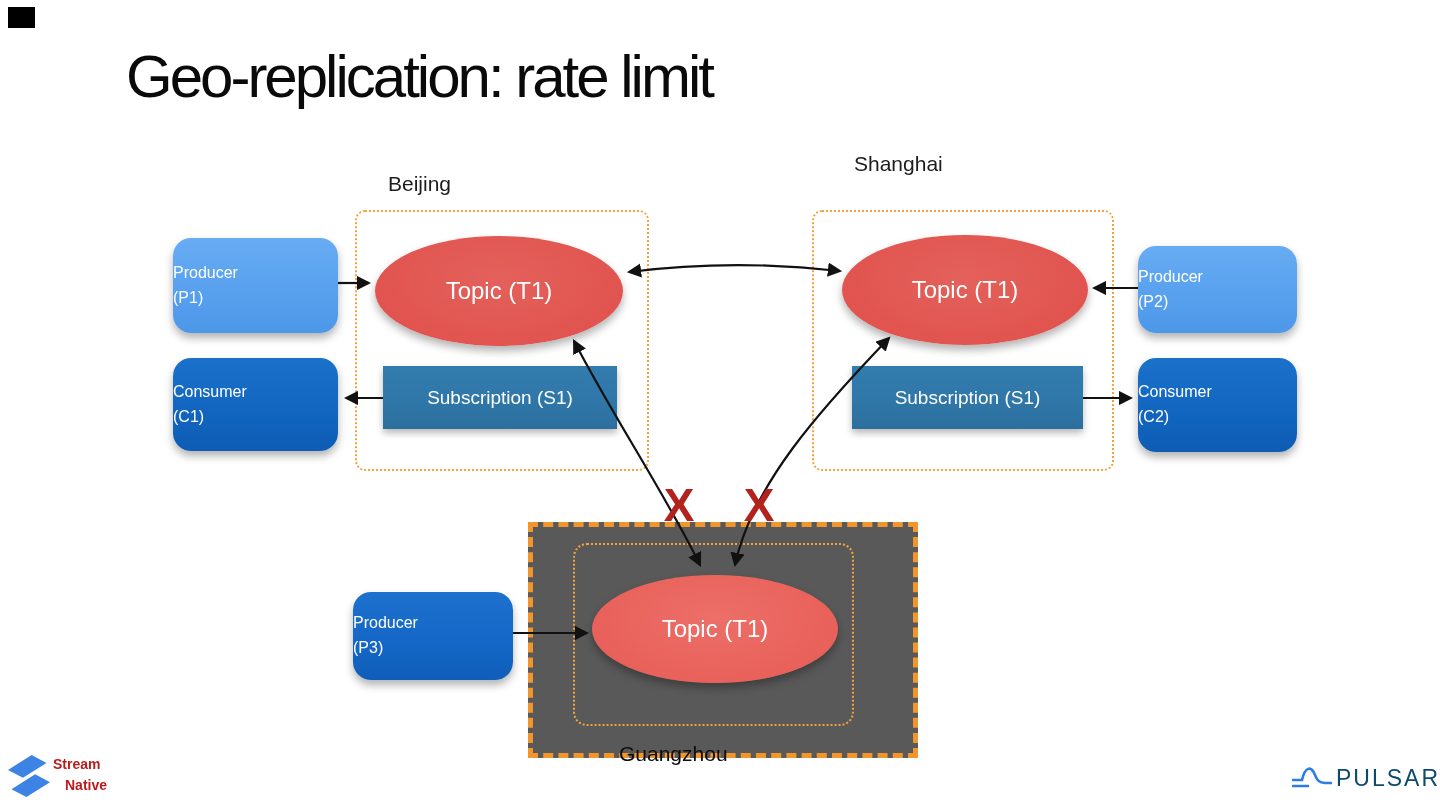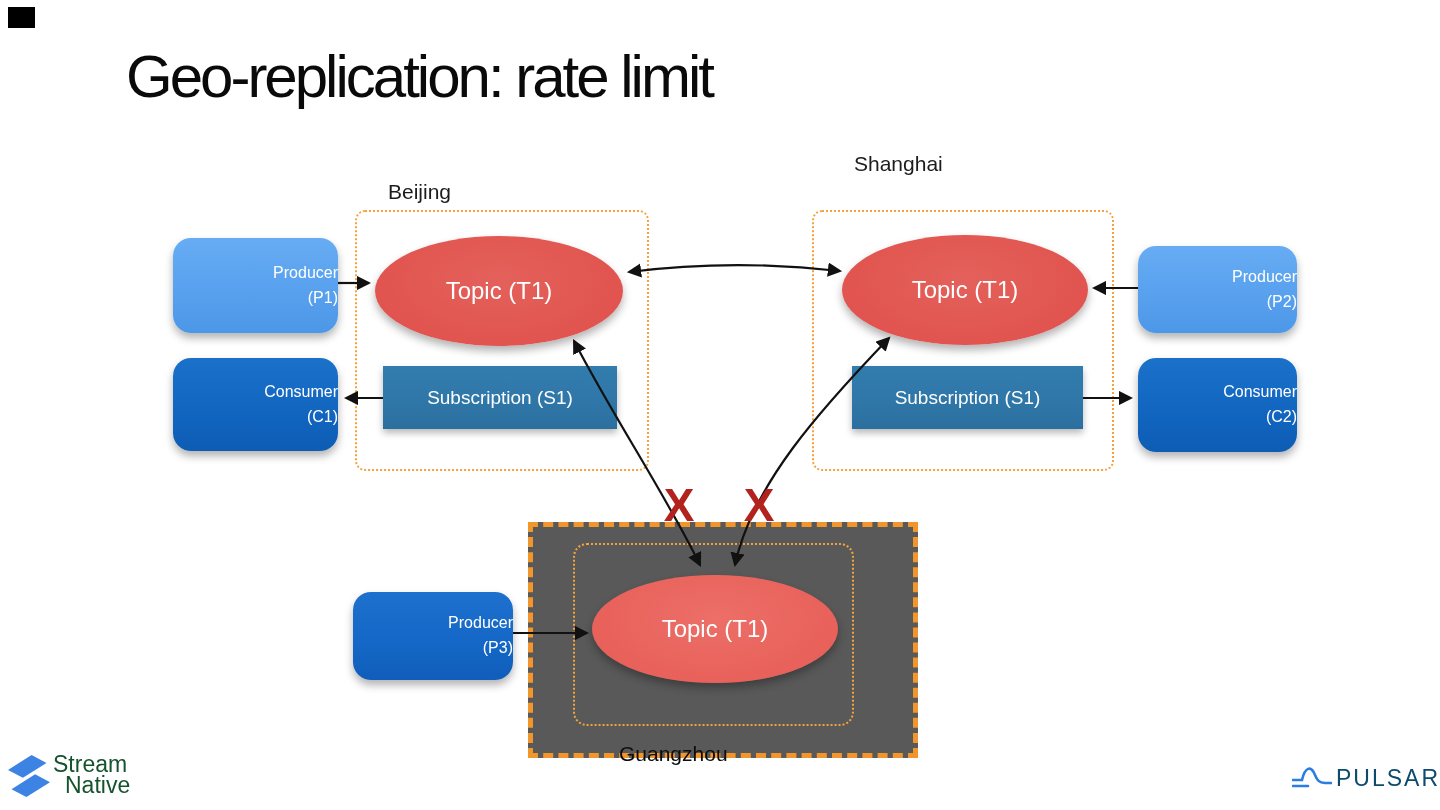--- a/index.html
+++ b/index.html
@@ -11,41 +11,41 @@
   .cluster{border:2px dotted #f2a33c;border-radius:10px;background:transparent;}
   .gz-box{background:#595959;border:5px dashed #f0962d;box-sizing:border-box;}
   .gz-inner{border:2px dotted #f2a33c;border-radius:14px;}
   .ellipse{border-radius:50%;display:flex;align-items:center;justify-content:center;
            color:#fff;font-size:24px;box-shadow:0 5px 9px rgba(0,0,0,0.30);}
   .ell-bjsh{background:radial-gradient(ellipse at 50% 40%, #e4615b 0%, #e1544f 70%, #dd4e49 100%);}
   .ell-gz{background:radial-gradient(ellipse at 50% 40%, #ec6f68 0%, #e8615a 70%, #e25750 100%);}
   .subbox{background:linear-gradient(180deg,#327cae 0%,#2f77a8 55%,#2b6f9e 100%);color:#fff;
           display:flex;align-items:center;justify-content:center;font-size:19px;
           box-shadow:0 4px 7px rgba(0,0,0,0.28);}
-  .client{border-radius:18px;color:#fff;display:flex;flex-direction:column;align-items:flex-end;
+  .client{border-radius:18px;color:#fff;display:flex;flex-direction:column;align-items:flex-start;
           justify-content:center;font-size:16px;line-height:1.55;box-shadow:0 5px 8px rgba(0,0,0,0.30);}
   .p-light{background:linear-gradient(180deg,#67acf3 0%,#57a0ee 60%,#4d97e8 100%);}
   .c-dark{background:linear-gradient(180deg,#1b71c9 0%,#1165bf 60%,#0e5cb4 100%);}
   .p3-blue{background:linear-gradient(180deg,#1d70cd 0%,#1467c6 60%,#105dba 100%);}
   .xmark{font-size:46px;font-weight:700;color:#b2231d;width:44px;text-align:center;line-height:1;}
   .corner-mark{left:8px;top:7px;width:27px;height:21px;background:#000;}
   svg.layer{left:0;top:0;pointer-events:none;}
-  .sn-text{color:#14532d;font-weight:400;font-size:23px;line-height:21px;white-space:nowrap;}
+  .sn-text{color:#b91c1c;font-weight:700;font-size:14px;line-height:21px;white-space:nowrap;}
   .pulsar-text{color:#0c4a6e;font-size:23px;letter-spacing:2px;font-weight:500;white-space:nowrap;}
 </style>
 </head>
 <body>
 
 <div id="canvas">
 
   <div class="abs corner-mark"></div>
 
   <div class="abs title">Geo-replication: rate limit</div>
 
-  <div class="abs region-label" style="left:388px;top:180px;">Beijing</div>
+  <div class="abs region-label" style="left:388px;top:172px;">Beijing</div>
   <div class="abs region-label" style="left:854px;top:152px;">Shanghai</div>
 
   <div class="abs cluster" style="left:355px;top:210px;width:290px;height:257px;"></div>
   <div class="abs cluster" style="left:812px;top:210px;width:298px;height:257px;"></div>
 
   <div class="abs gz-box" style="left:528px;top:522px;width:390px;height:236px;"></div>
   <div class="abs gz-inner" style="left:573px;top:543px;width:277px;height:179px;"></div>
   <div class="abs region-label" style="left:619px;top:742px;color:#0d0d0d;">Guangzhou</div>
 
   <div class="abs ellipse ell-bjsh" style="left:375px;top:236px;width:248px;height:110px;">

